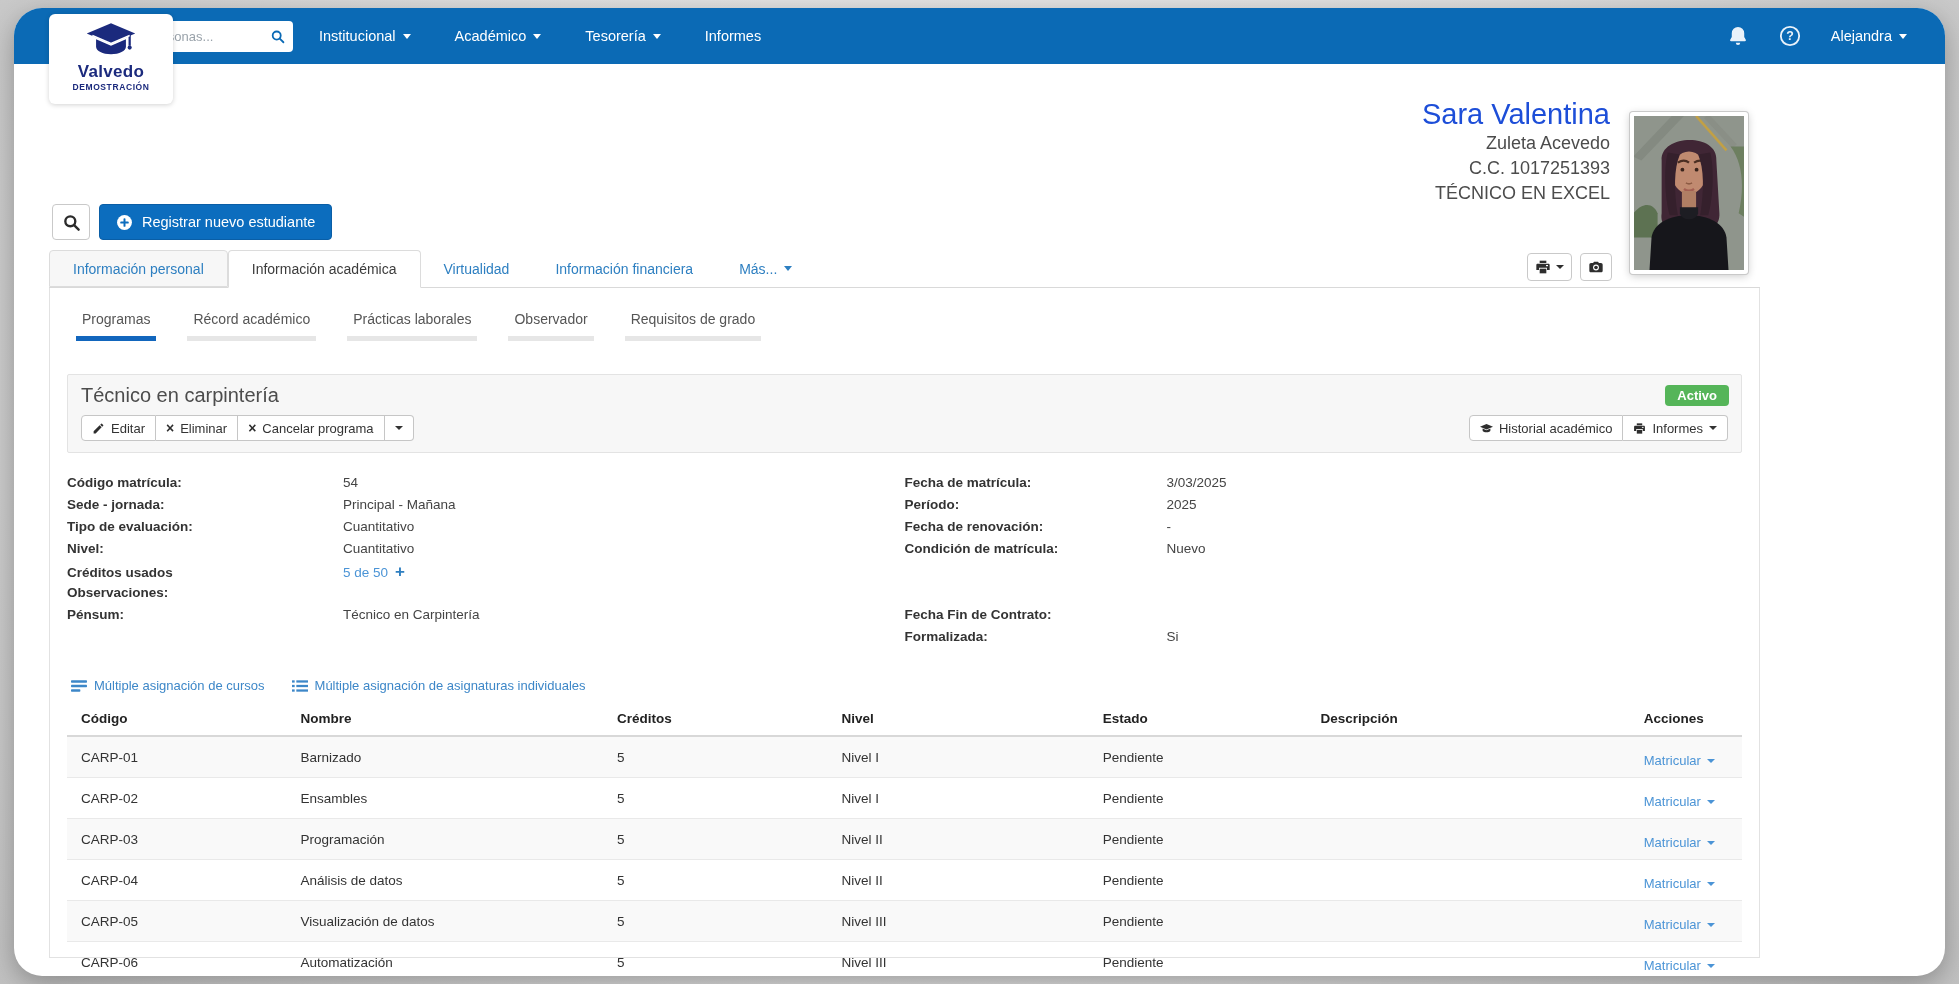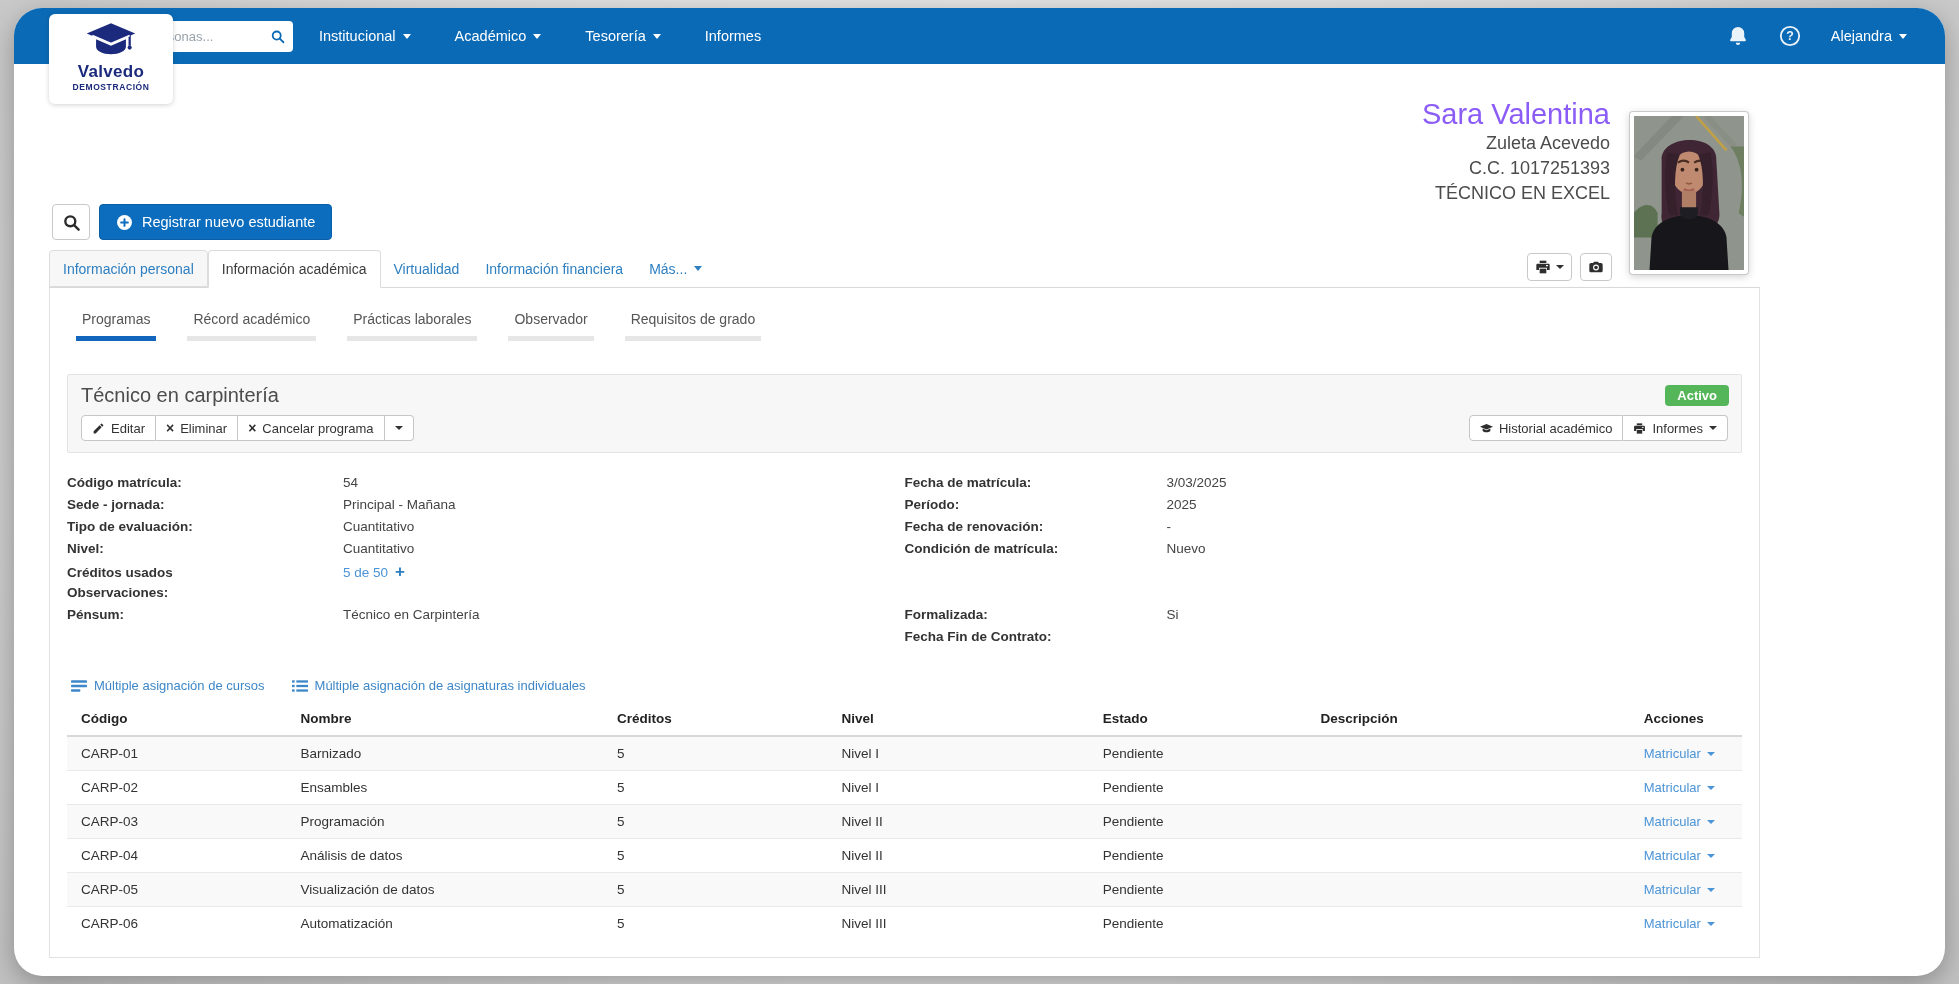--- a/index.html
+++ b/index.html
@@ -55,21 +55,21 @@
   }
   .search-toggle .icon { width:19px; height:19px; }
   .register-btn {
     height:36px; background:#0c6dbe; border:1px solid #0a5ea6; border-radius:4px; color:#fff;
     font-size:14.5px; font-family:"Liberation Sans", sans-serif;
     display:flex; align-items:center; gap:9px; padding:0 16px; cursor:pointer;
   }
   .register-btn .icon { width:17px; height:17px; color:#fff; }
 
   .student-header { position:absolute; right:335px; top:90px; text-align:right; z-index:4; }
-  .student-name { font-size:29px; color:#8b5cf6; line-height:1.15; }
+  .student-name { font-size:29px; color:#1d4ed8; line-height:1.15; }
   .student-line { font-size:18px; color:#4c4c4c; line-height:1.38; }
 
   .student-photo {
     position:absolute; right:197px; top:104px; width:118px; height:162px;
     background:#fff; border:4px solid #fff; border-radius:3px;
     box-shadow:0 0 0 1px #c9c9c9, 0 2px 8px rgba(0,0,0,.22); z-index:6; overflow:hidden;
   }
   .student-photo svg { width:100%; height:100%; display:block; }
 
   .print-camera { position:absolute; right:333px; top:245px; display:flex; gap:8px; z-index:4; }
@@ -79,21 +79,21 @@
   }
   .mini-btn .icon { width:16px; height:16px; }
   .mini-btn .caret { border-top-width:4px; border-left-width:4px; border-right-width:4px; }
 
   
   .tabbar {
     position:absolute; left:35px; top:242px; width:1711px; height:38px;
     border-bottom:1px solid #d9d9d9; display:flex; align-items:stretch; z-index:3;
   }
   .tab {
-    display:flex; align-items:center; gap:7px; padding:0 13px; font-size:14px;
+    display:flex; align-items:center; gap:7px; padding:0 23px; font-size:14px;
     color:#2d7fc1; cursor:pointer; border-radius:4px 4px 0 0;
   }
   .tab.boxed { border:1px solid #dcdcdc; background:#f7f7f7; }
   .tab.active { background:#fff; color:#3c3c3c; border:1px solid #dcdcdc; border-bottom:1px solid #fff; margin-bottom:-1px; }
 
   .pane {
     position:absolute; left:35px; top:280px; width:1711px; height:670px;
     background:#fff; border:1px solid #e2e2e2; border-top:none; padding:0 17px;
   }
   .subtabs { margin:23px 0 0 9px; display:flex; gap:31px; }
@@ -143,21 +143,21 @@
 
   
   table.courses { margin-top:10px; width:100%; border-collapse:collapse; }
   table.courses th {
     text-align:left; font-size:13.5px; font-weight:bold; color:#222;
     padding:8px 4px 9px 4px; border-bottom:2px solid #d8d8d8;
   }
   table.courses td { font-size:13.5px; color:#333; padding:9px 4px; border-top:1px solid #e9e9e9; }
   table.courses tbody tr:nth-child(odd) { background:#f9f9f9; }
   table.courses th:first-child, table.courses td:first-child { padding-left:14px; }
-  .table-action { color:#4b94d6; font-size:13px; display:inline-flex; align-items:center; gap:6px; cursor:pointer; text-decoration:none; }
+  .table-action { color:#4b94d6; font-size:13px; display:inline-flex; align-items:center; gap:6px; cursor:pointer; text-decoration:none;margin-top:7px; }
   .table-action .caret { border-top-width:4.5px; }
 </style>
 </head>
 <body>
 
 <div class="window">
 
   <div class="navbar">
     <div class="brand-card">
       <svg viewBox="0 0 60 44">
@@ -416,26 +416,26 @@
             <span class="field-label">Fecha de renovación:</span>
             <span class="field-value">-</span>
           </div>
           <div class="field-row">
             <span class="field-label">Condición de matrícula:</span>
             <span class="field-value">Nuevo</span>
           </div>
           <div class="field-row">&nbsp;</div>
           <div class="field-row">&nbsp;</div>
           <div class="field-row">
+            <span class="field-label">Fecha Fin de Contrato:</span>
+            <span class="field-value"></span>
+          </div>
+          <div class="field-row">
             <span class="field-label">Formalizada:</span>
             <span class="field-value">Si</span>
-          </div>
-          <div class="field-row">
-            <span class="field-label">Fecha Fin de Contrato:</span>
-            <span class="field-value"></span>
           </div>
         </div>
     </div>
 
     <div class="bulk-links">
         <a class="bulk-link">
           <span class="icon">
             <svg viewBox="0 0 24 20" fill="currentColor">
               <rect y="1.5" width="24" height="3.6" rx="1"></rect>
               <rect y="8.2" width="24" height="3.6" rx="1"></rect>

